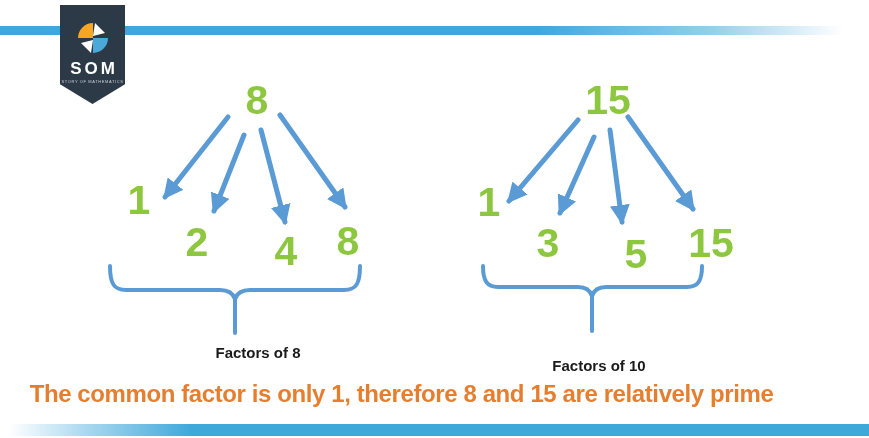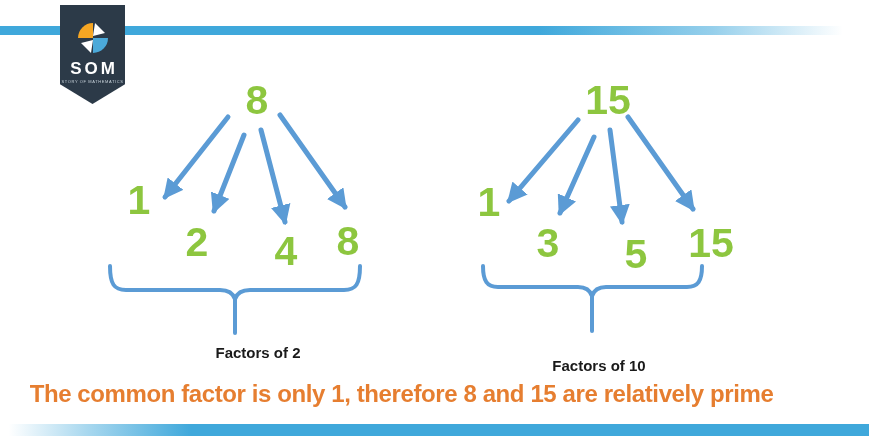--- a/index.html
+++ b/index.html
@@ -102,18 +102,18 @@
   <div class="num" style="left:197px; top:242px;">2</div>
   <div class="num" style="left:286px; top:251px;">4</div>
   <div class="num" style="left:348px; top:241px;">8</div>
 
   <div class="num" style="left:608px; top:100px;">15</div>
   <div class="num" style="left:489px; top:202px;">1</div>
   <div class="num" style="left:548px; top:243px;">3</div>
   <div class="num" style="left:636px; top:254px;">5</div>
   <div class="num" style="left:711px; top:243px;">15</div>
 
-  <div class="brace-label" style="left:258px; top:352px;">Factors of 2</div>
+  <div class="brace-label" style="left:258px; top:352px;">Factors of 8</div>
   <div class="brace-label" style="left:599px; top:357px;margin-top:8px;">Factors of 10</div>
 
   <div class="conclusion">The common factor is only 1, therefore 8 and 15 are relatively prime</div>
 
 </div>
 
 </body></html>

